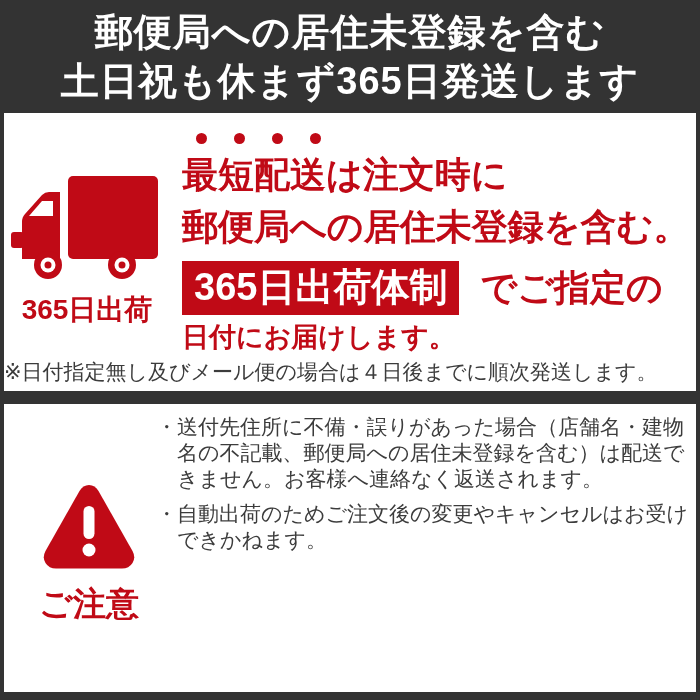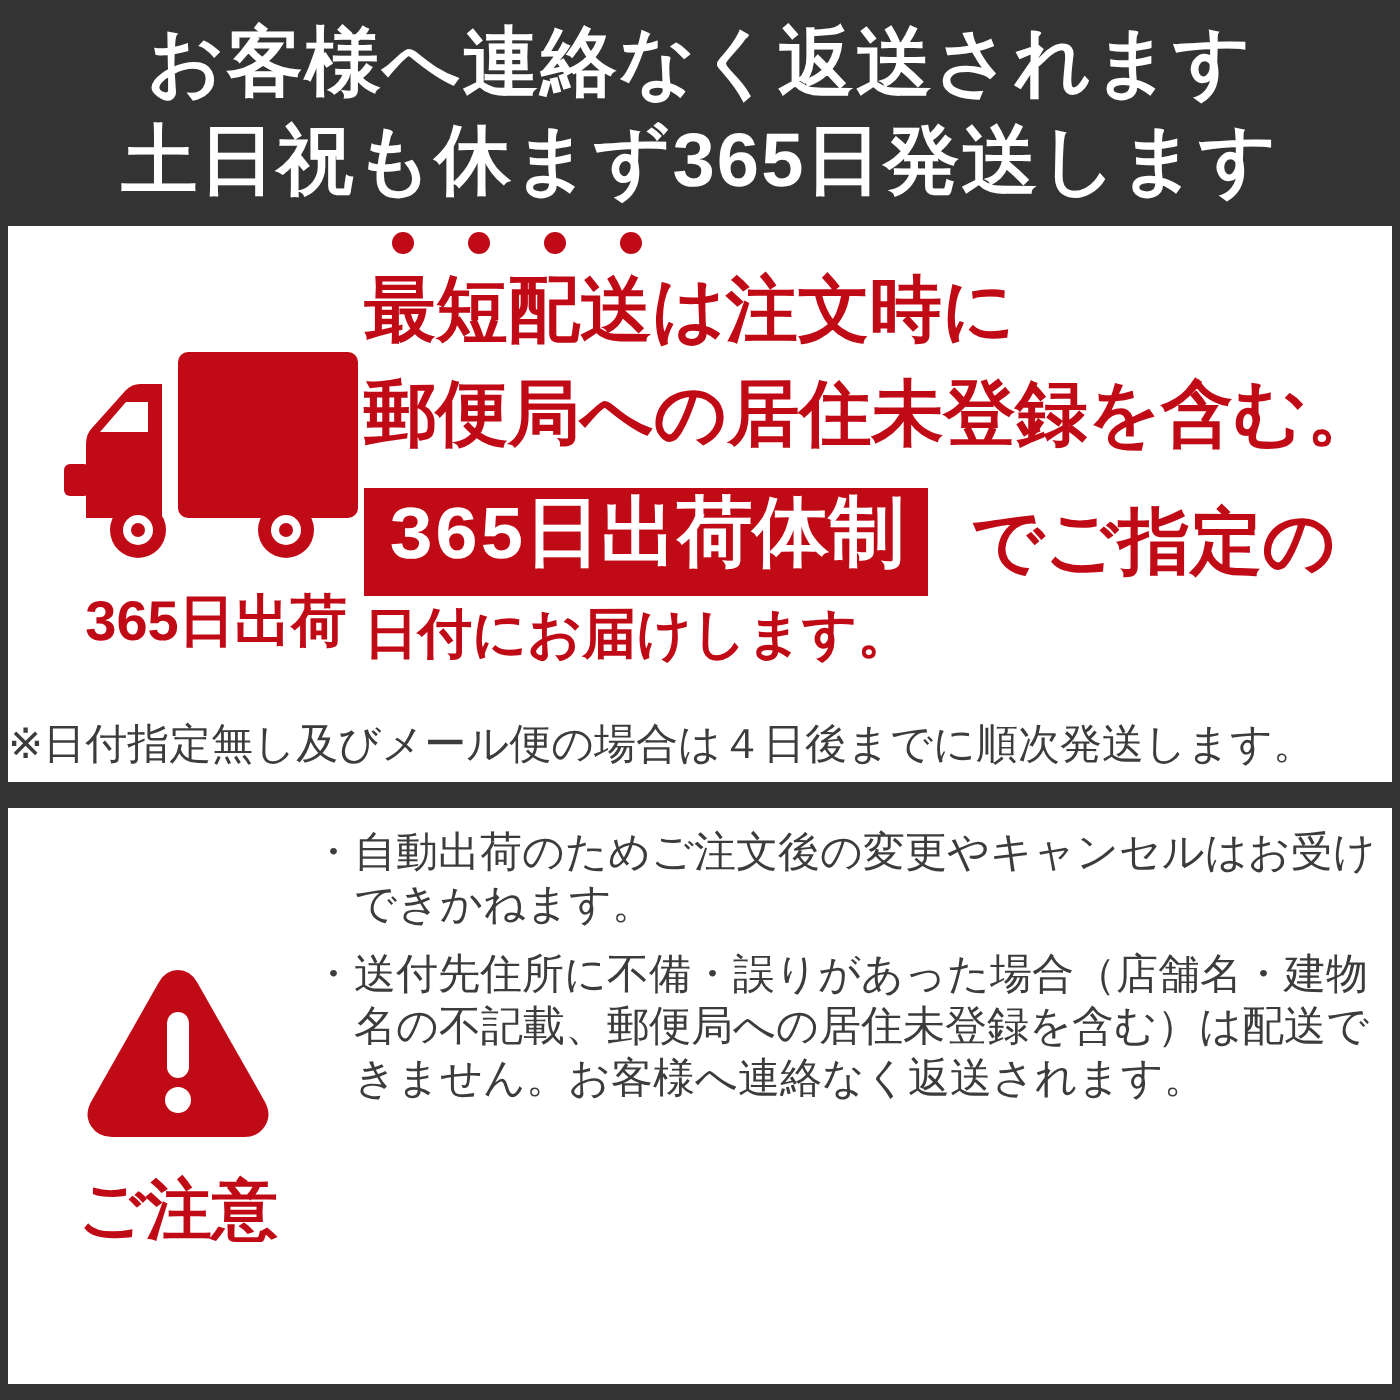--- a/index.html
+++ b/index.html
@@ -30,33 +30,33 @@
   
   .panel {
     position: absolute; left: 4px; width: 692px;
     background: #ffffff; overflow: hidden;
   }
   .panel-shipping { top: 113px; height: 278px; }
   .panel-caution  { top: 404px; height: 288px; }
 
   
   .truck-wrap {
-    position: absolute; left: 24px; top: 58px;
+    position: absolute; left: 3px; top: 58px;
     width: 160px; text-align: center;
   }
   .truck-label {
     margin-top: 4px;
     color: var(--red);
     font-size: 28px; font-weight: bold;
     white-space: nowrap;
   }
 
   
   .ship-text {
-    position: absolute; left: 178px; top: 3px; font-family: Liberation Mono, monospace;
+    position: absolute; left: 178px; top: 20px;
   }
   .dots-row {
     display: flex; gap: 27px;
     padding-left: 14px; margin-bottom: 5px; height: 11px;
   }
   .dot {
     width: 11px; height: 11px; border-radius: 50%;
     background: var(--red);
   }
   .head-line {
@@ -117,21 +117,21 @@
   }
 
   :root { --red: #c00a16; }
 </style>
 </head>
 <body>
 
 <div class="frame">
 
   <div class="top-banner">
-    <div>お客様へ連絡なく返送されます</div>
+    <div>郵便局への居住未登録を含む</div>
     <div>土日祝も休まず365日発送します</div>
   </div>
 
   <div class="panel panel-shipping">
 
     <div class="truck-wrap">
       <span>
         <svg width="152" height="112" viewBox="0 0 152 112" xmlns="http://www.w3.org/2000/svg">
           <rect x="57" y="5" width="90" height="83" rx="5" fill="#c00a16"></rect>
           <path d="M11 88 L11 51 Q11 46 14 43 L31 24 Q34 21 38 21 L49 21 L49 88 Z" fill="#c00a16"></path>
@@ -174,18 +174,18 @@
         <svg width="100" height="90" viewBox="0 0 100 90" xmlns="http://www.w3.org/2000/svg">
           <path d="M50 5 Q56 5 59.5 11 L93.5 71 Q97 77.5 93.5 83 Q90 88.5 83 88.5 L17 88.5 Q10 88.5 6.5 83 Q3 77.5 6.5 71 L40.5 11 Q44 5 50 5 Z" fill="#c00a16"></path>
           <rect x="44.5" y="26" width="11" height="33" rx="5.5" fill="#ffffff"></rect>
           <circle cx="50" cy="70" r="6.5" fill="#ffffff"></circle>
         </svg>
       </span>
       <div class="warn-label">ご注意</div>
     </div>
 
     <ul class="bullet-list">
+        <li class="bullet">送付先住所に不備・誤りがあった場合（店舗名・建物名の不記載、郵便局への居住未登録を含む）は配送できません。お客様へ連絡なく返送されます。</li>
         <li class="bullet">自動出荷のためご注文後の変更やキャンセルはお受けできかねます。</li>
-        <li class="bullet">送付先住所に不備・誤りがあった場合（店舗名・建物名の不記載、郵便局への居住未登録を含む）は配送できません。お客様へ連絡なく返送されます。</li>
       </ul>
   </div>
 
 </div>
 
 </body></html>

